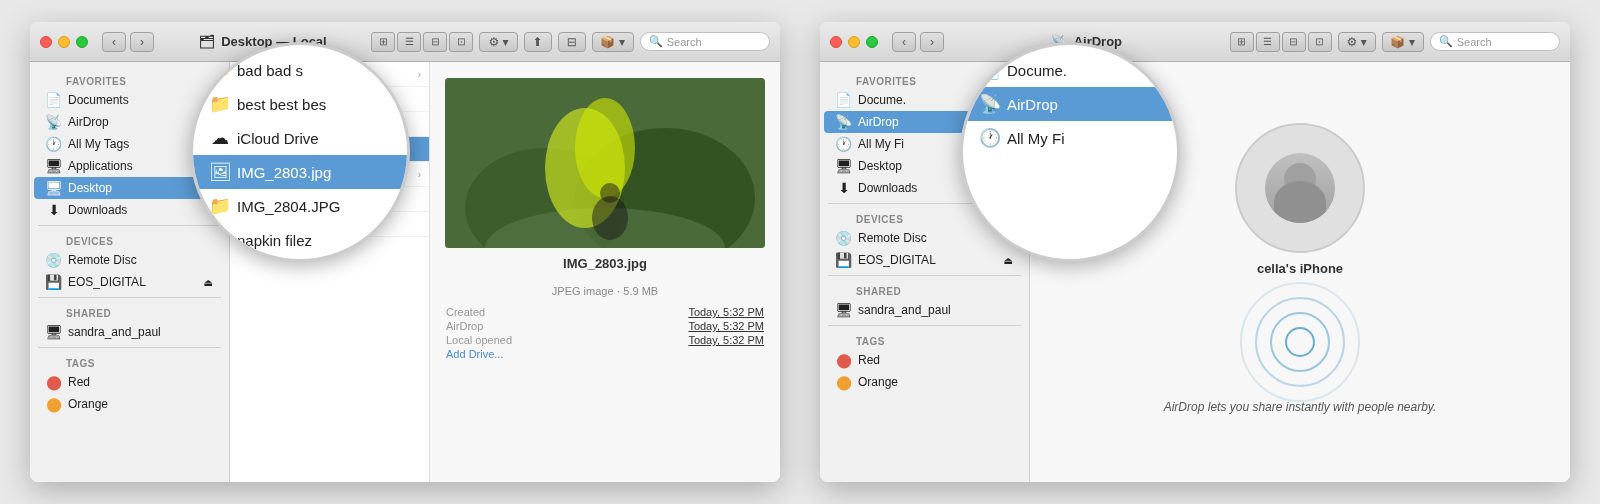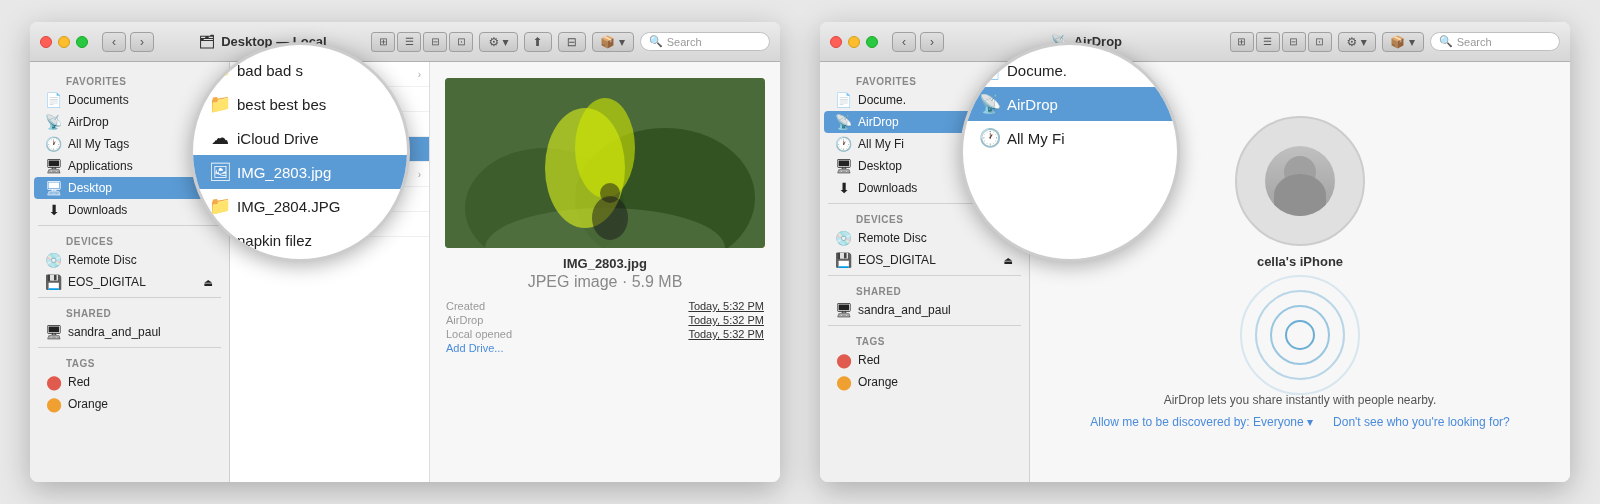--- a/index.html
+++ b/index.html
@@ -217,23 +217,23 @@
       background: radial-gradient(ellipse at 30% 60%, rgba(0,200,0,0.6) 0%, transparent 60%),
                   radial-gradient(ellipse at 70% 40%, rgba(255,200,0,0.5) 0%, transparent 50%);
     }
     .preview-filename {
       font-size: 13px;
       font-weight: 600;
       color: #333;
       margin-top: 8px;
     }
     .preview-meta {
-      font-size: 16px;
+      font-size: 11px;
       color: #888;
-      margin-top: 2px;
+      margin-top: 14px;
     }
     .preview-details {
       margin-top: 8px;
       font-size: 11px;
       color: #666;
       width: 100%;
       max-width: 320px;
       text-align: right;
     }
     .preview-detail-row {
@@ -366,20 +366,21 @@
     .radar-ring:nth-child(1) { width: 30px; height: 30px; top: 50%; left: 50%; transform: translate(-50%, -50%); opacity: 0.9; }
     .radar-ring:nth-child(2) { width: 60px; height: 60px; top: 50%; left: 50%; transform: translate(-50%, -50%); opacity: 0.6; }
     .radar-ring:nth-child(3) { width: 90px; height: 90px; top: 50%; left: 50%; transform: translate(-50%, -50%); opacity: 0.4; }
     .radar-ring:nth-child(4) { width: 120px; height: 120px; top: 50%; left: 50%; transform: translate(-50%, -50%); opacity: 0.2; }
 
     .airdrop-text {
       font-size: 12px;
       color: #555;
       max-width: 320px;
       margin-bottom: 8px;
+      font-style: italic;
     }
     .airdrop-link { color: #4a8bdb; cursor: pointer; font-size: 12px; }
     .airdrop-links-row {
       display: flex;
       gap: 20px;
       align-items: center;
     }
 
     
     .mag-airdrop {
@@ -703,24 +704,20 @@
       <div class="device-name">cella's iPhone</div>
 
       <div class="airdrop-radar">
         <div class="radar-ring"></div>
         <div class="radar-ring"></div>
         <div class="radar-ring"></div>
         <div class="radar-ring"></div>
       </div>
 
       <div class="airdrop-text">AirDrop lets you share instantly with people nearby.</div>
-      <div class="airdrop-links-row">
-        <span class="airdrop-link">Allow me to be discovered by: Everyone ▾</span>
-        <span class="airdrop-link">Don't see who you're looking for?</span>
-      </div>
     </div>
   </div>
 
   <div class="mag-airdrop">
     <div class="magnifier-inner">
       <div class="mag-item">
         <span class="mag-icon">📄</span>
         <span>Docume.</span>
       </div>
       <div class="mag-item selected">

